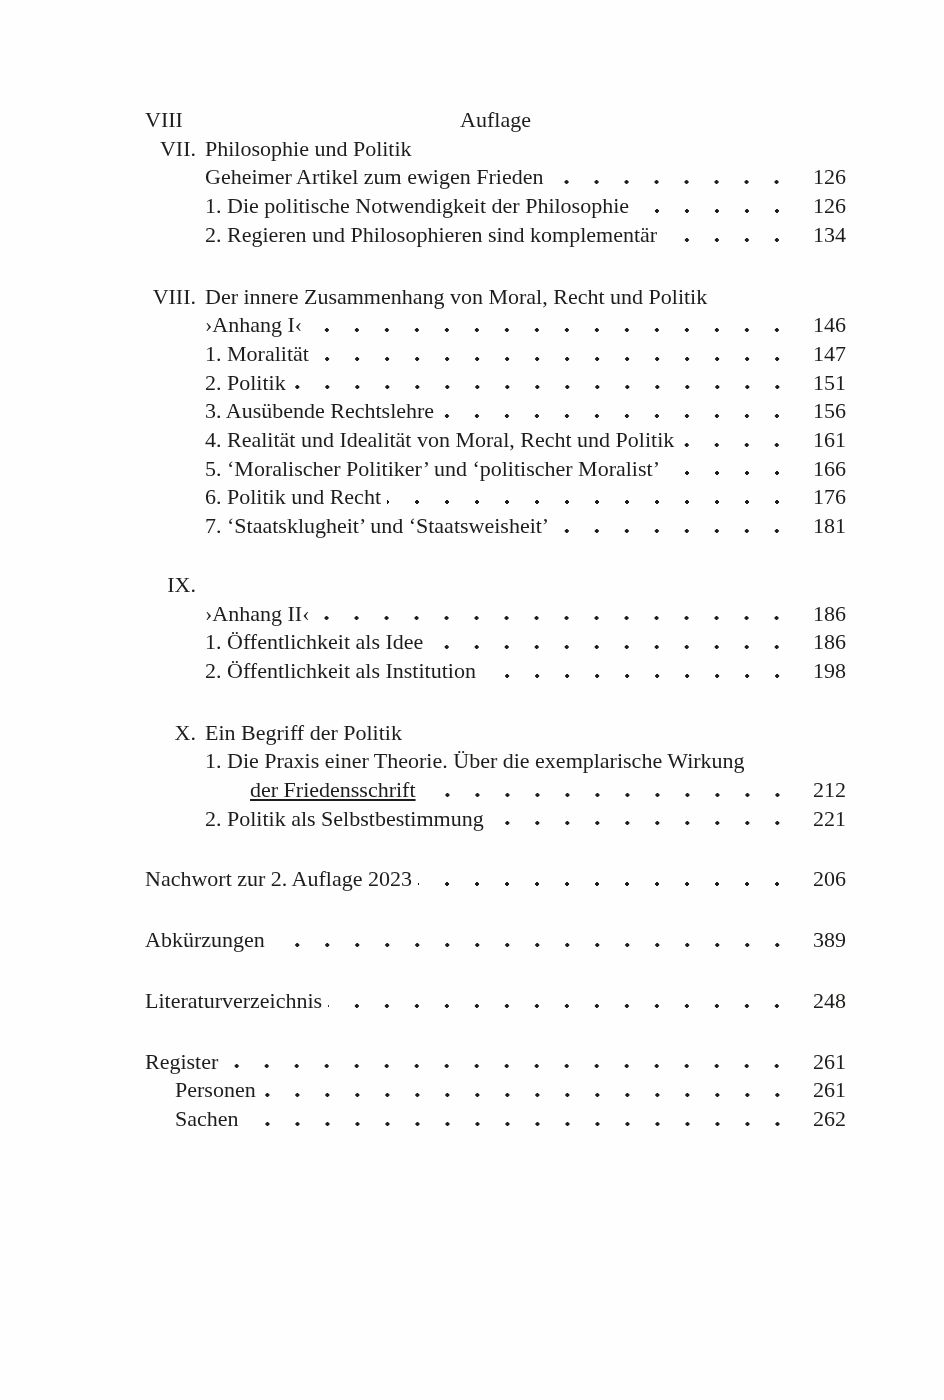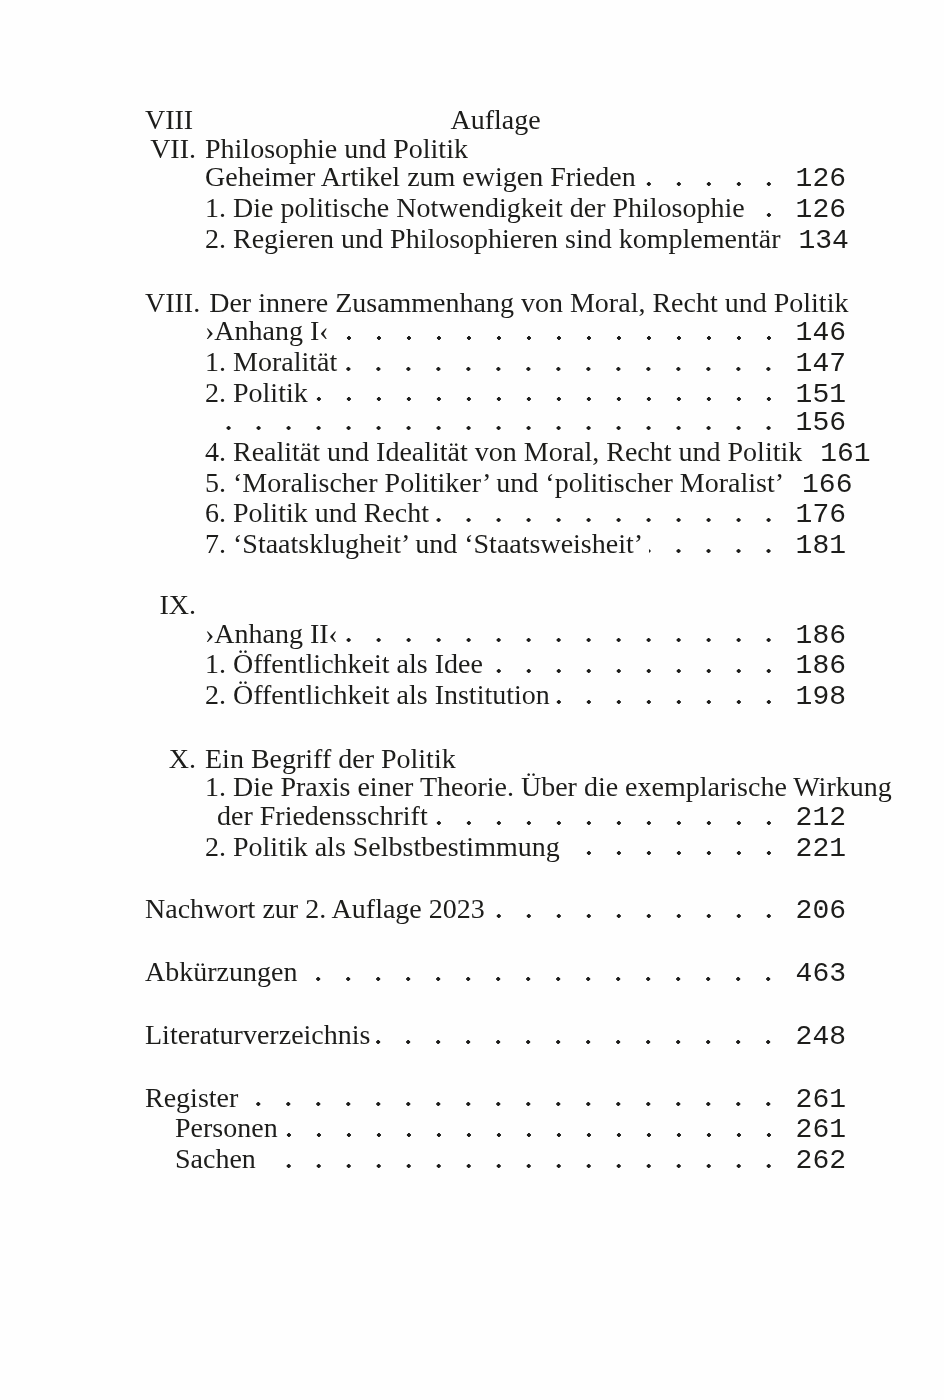--- a/index.html
+++ b/index.html
@@ -8,21 +8,21 @@
     background: #ffffff;
   }
   .page {
     position: relative;
     width: 944px;
     height: 1400px;
     box-sizing: border-box;
     background: #fefefe;
     color: #1d1d1b;
     font-family: "Liberation Serif", "DejaVu Serif", serif;
-    font-size: 28px;
+    font-size: 22px;
     line-height: 28.7px;
     padding: 106px 98px 0 145px;
     overflow: hidden;
   }
 
   
   .running-head {
     position: relative;
     height: 28.7px;
   }
@@ -44,37 +44,37 @@
     flex: 0 0 60px;
     box-sizing: border-box;
     text-align: right;
     padding-right: 9px;
   }
   .entry-text {
     flex: 0 0 auto;
     white-space: nowrap;
   }
   .cont .entry-text {
-    margin-left: 12px;
+    margin-left: 45px;
+    text-decoration: underline;
   }
   .leader {
     flex: 1 1 0;
     min-width: 0;
     align-self: stretch;
     margin: 0 12px 0 6px;
     background-image: radial-gradient(circle, #1d1d1b 1.6px, rgba(0,0,0,0) 2.1px);
     background-size: 30px 6px;
     background-repeat: repeat-x;
     background-position: right 0 bottom 7px;
   }
   .pg {
     flex: 0 0 42px;
     text-align: right;
     white-space: nowrap;
-    font-family: Liberation Mono, monospace;
   }
 
   
   .sec-vii  { }
   .sec-viii { margin-top: 33px; }
   .sec-ix   { margin-top: 30px; }
   .sec-x    { margin-top: 33px; }
 
   
   .bm-major { margin-top: 32px; }
@@ -133,20 +133,21 @@
       <span class="pg">147</span>
     </div>
     <div class="row">
       <span class="num"></span>
       <span class="entry-text">2. Politik</span>
       <span class="leader"></span>
       <span class="pg">151</span>
     </div>
     <div class="row">
       <span class="num"></span>
+      <span class="entry-text">3. Ausübende Rechtslehre</span>
       <span class="leader"></span>
       <span class="pg">156</span>
     </div>
     <div class="row">
       <span class="num"></span>
       <span class="entry-text">4. Realität und Idealität von Moral, Recht und Politik</span>
       <span class="leader"></span>
       <span class="pg">161</span>
     </div>
     <div class="row">
@@ -218,21 +219,21 @@
 
   <div class="row bm-major">
     <span class="entry-text">Nachwort zur 2. Auflage 2023</span>
     <span class="leader"></span>
     <span class="pg">206</span>
   </div>
 
   <div class="row bm-major">
     <span class="entry-text">Abkürzungen</span>
     <span class="leader"></span>
-    <span class="pg">463</span>
+    <span class="pg">389</span>
   </div>
 
   <div class="row bm-major">
     <span class="entry-text">Literaturverzeichnis</span>
     <span class="leader"></span>
     <span class="pg">248</span>
   </div>
 
   <div class="row bm-major">
     <span class="entry-text">Register</span>

